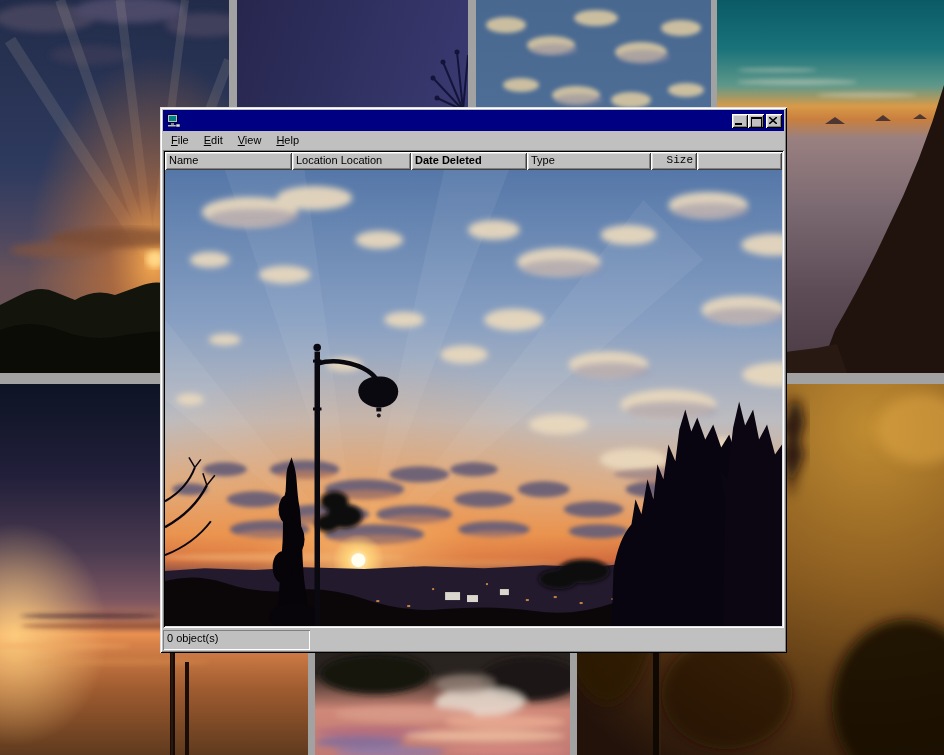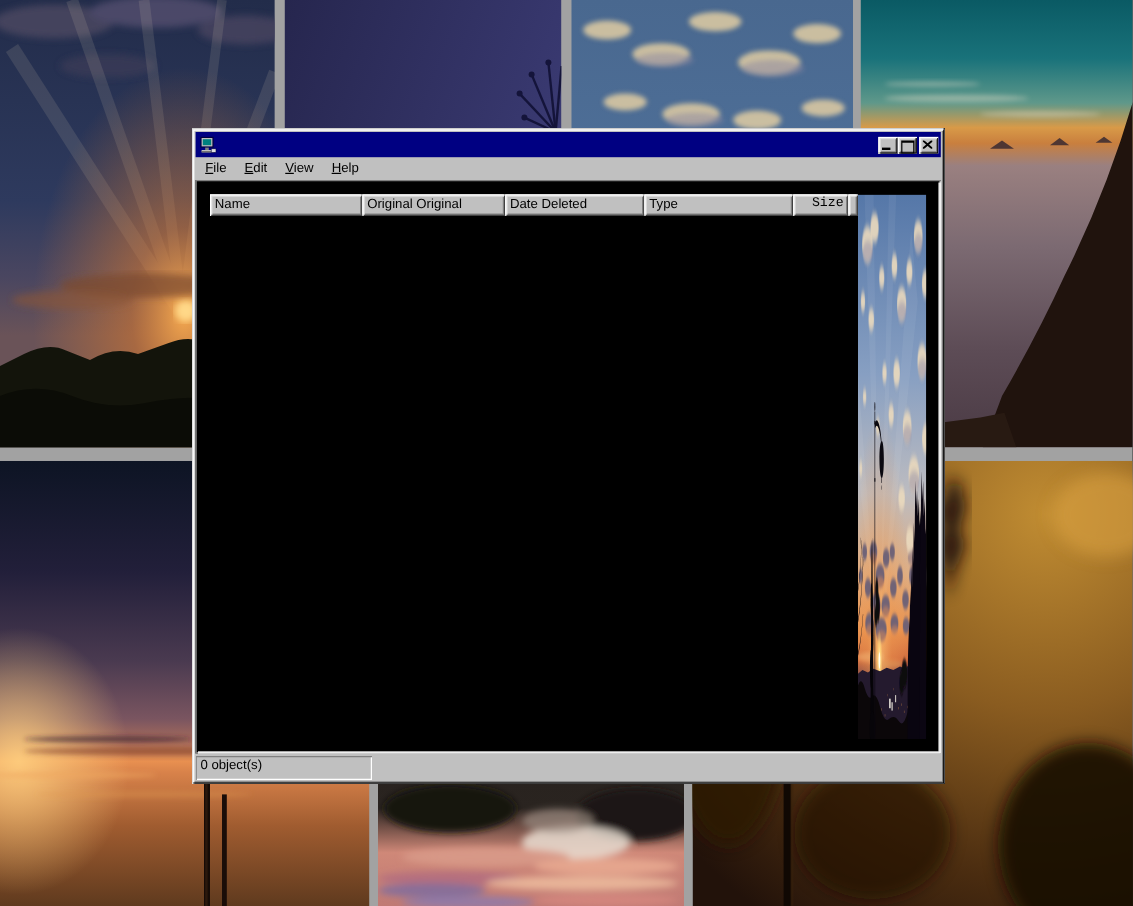--- a/index.html
+++ b/index.html
@@ -37,32 +37,32 @@
   .tb-btn.close { margin-left:2px; }
   .btn-min::after { content:""; position:absolute; left:3px; bottom:3px; width:7px; height:2px; background:#000; }
   .btn-max::after { content:""; position:absolute; left:3px; top:3px; width:9px; height:8px;
     border:1px solid #000; border-top-width:2px; }
   .btn-close svg { position:absolute; left:3px; top:3px; }
 
   .menubar { height:19px; display:flex; align-items:center; padding-left:1px; flex:0 0 auto; }
   .menu-item { font-size:11px; color:#000; padding:2px 7px 3px 7px; margin-right:1px; cursor:default; }
   .menu-item .u { text-decoration:underline; }
 
-  .listview { flex:1 1 auto; display:flex; flex-direction:row; min-height:0;
+  .listview { flex:1 1 auto; display:flex; flex-direction:column; min-height:0;
     box-shadow: inset 1px 1px 0 #808080, inset -1px -1px 0 #fff,
                 inset 2px 2px 0 #000, inset -2px -2px 0 #dfdfdf;
-    padding:12px; background:#000; }
+    padding:2px; background:#000; }
   .colheaders { height:18px; display:flex; flex:0 0 auto; background:#c0c0c0; }
   .colheader { height:18px; background:#c0c0c0; font-size:11px; color:#000;
     padding:2px 4px 0 4px; white-space:nowrap; overflow:hidden;
     box-shadow: inset 1px 1px 0 #fff, inset -1px -1px 0 #404040,
                 inset 2px 2px 0 #dfdfdf, inset -2px -2px 0 #808080; }
   .ch-name { width:127px; }
   .ch-loc  { width:119px; }
-  .ch-date { width:116px; }
+  .ch-date { width:116px;font-weight:bold; }
   .ch-type { width:124px; }
   .ch-size { width:46px; text-align:right;font-family:Liberation Mono, monospace; }
   .ch-blank{ flex:1 1 auto; }
   .photo-area { flex:1 1 auto; min-height:0; overflow:hidden; }
   .photo-area svg { display:block; width:100%; height:100%; }
 
   .statusbar { height:20px; margin-top:2px; flex:0 0 auto; display:flex; align-items:stretch; }
   .status-panel { background:#c0c0c0; font-size:11px; color:#000; padding:2px 0 0 4px;
     box-shadow: inset 1px 1px 0 #808080, inset -1px -1px 0 #fff; position:relative; }
   .sp-objects { width:147px; margin-right:20px; }
@@ -366,21 +366,21 @@
     <div class="menubar">
       <span class="menu-item"><span class="u">F</span><span>ile</span></span>
       <span class="menu-item"><span class="u">E</span><span>dit</span></span>
       <span class="menu-item"><span class="u">V</span><span>iew</span></span>
       <span class="menu-item"><span class="u">H</span><span>elp</span></span>
     </div>
 
     <div class="listview">
       <div class="colheaders">
         <div class="colheader ch-name">Name</div>
-        <div class="colheader ch-loc">Original Original</div>
+        <div class="colheader ch-loc">Location Location</div>
         <div class="colheader ch-date">Date Deleted</div>
         <div class="colheader ch-type">Type</div>
         <div class="colheader ch-size">Size</div>
         <div class="colheader ch-blank"></div>
       </div>
 
       <div class="photo-area">
         <svg viewBox="0 0 619 457" preserveAspectRatio="none">
           <defs>
             <linearGradient id="pSky" x1="0" y1="0" x2="0" y2="1">

